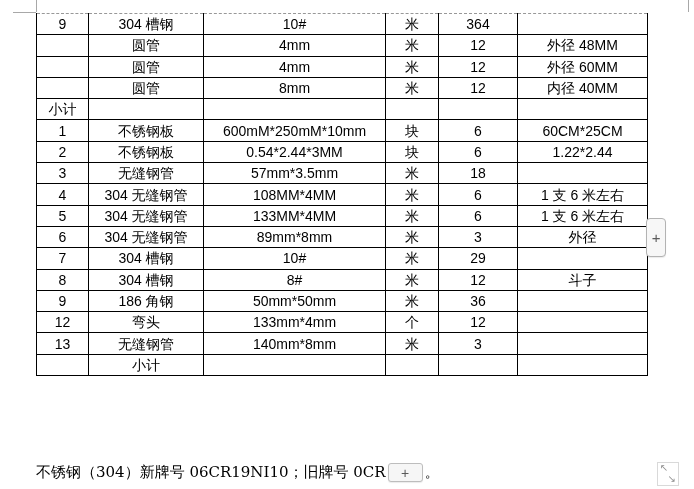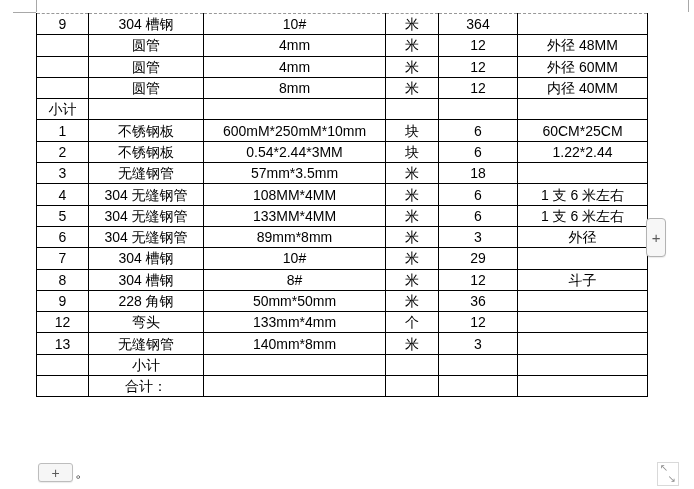--- a/index.html
+++ b/index.html
@@ -244,21 +244,21 @@
         <tr>
           <td>8</td>
           <td>304 槽钢</td>
           <td>8#</td>
           <td>米</td>
           <td>12</td>
           <td>斗子</td>
         </tr>
         <tr>
           <td>9</td>
-          <td>228 角钢</td>
+          <td>186 角钢</td>
           <td>50mm*50mm</td>
           <td>米</td>
           <td>36</td>
           <td></td>
         </tr>
         <tr>
           <td>12</td>
           <td>弯头</td>
           <td>133mm*4mm</td>
           <td>个</td>
@@ -274,32 +274,25 @@
           <td></td>
         </tr>
         <tr>
           <td></td>
           <td>小计</td>
           <td></td>
           <td></td>
           <td></td>
           <td></td>
         </tr>
-        <tr>
-          <td></td>
-          <td>合计：</td>
-          <td></td>
-          <td></td>
-          <td></td>
-          <td></td>
-        </tr>
       </tbody>
   </table>
 
   <div class="footnote">
+    <span>不锈钢（304）新牌号 06CR19NI10；旧牌号 0CR</span>
     <button class="inline-add-btn">+</button>
     <span>。</span>
   </div>
 
   <button class="side-add-btn">+</button>
 
   <div class="resize-widget">
     <span class="nw">↖</span>
     <span class="se">↘</span>
   </div>

